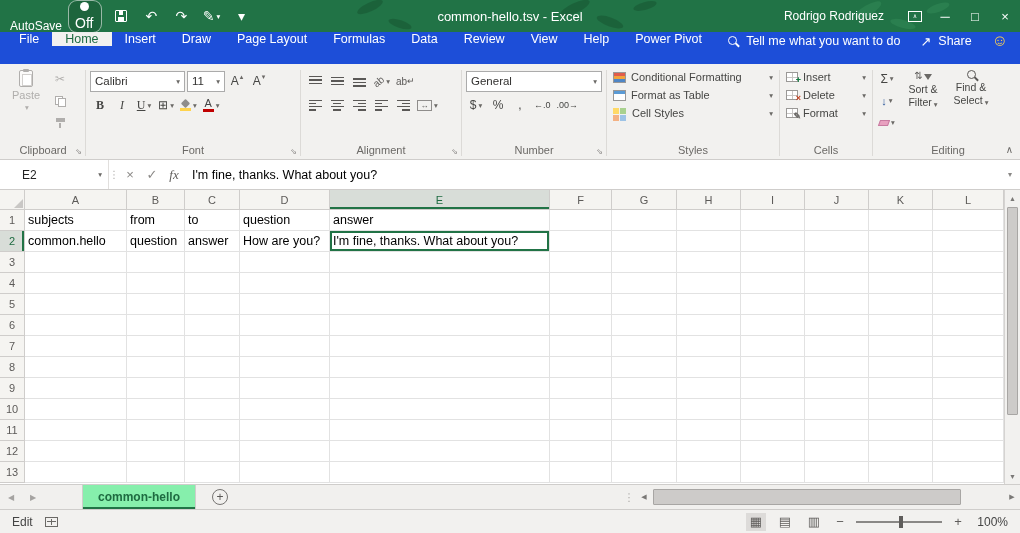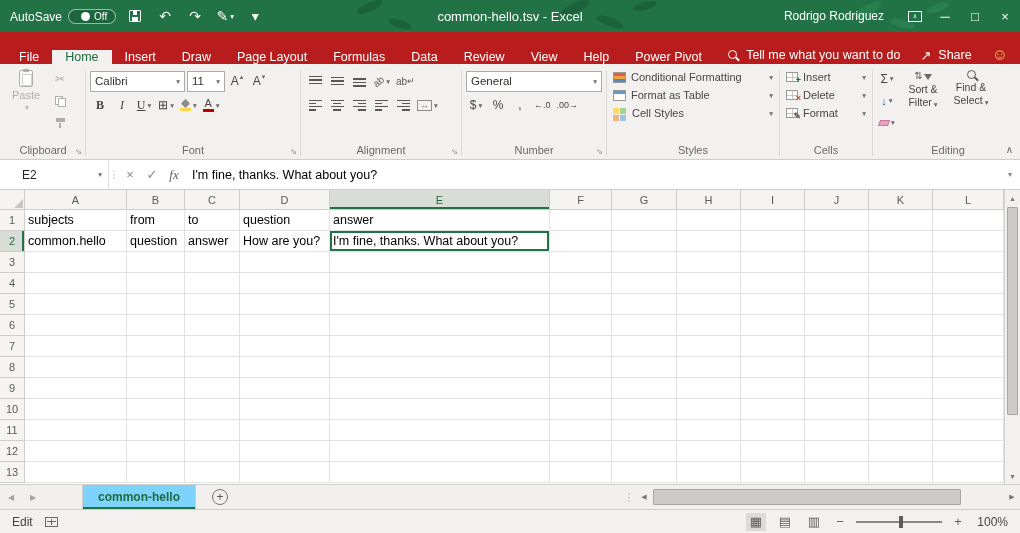--- a/index.html
+++ b/index.html
@@ -5,35 +5,35 @@
   *{margin:0;padding:0;box-sizing:border-box;}
   html,body{width:1020px;height:533px;overflow:hidden;}
   body{font-family:"Liberation Sans",sans-serif;background:#fff;font-size:12px;}
   .app{width:1020px;height:533px;display:flex;flex-direction:column;}
 
   
   .title-bar{height:32px;background:#217346;display:flex;align-items:center;color:#fff;position:relative;flex:0 0 auto;}
   .deco{position:absolute;left:0;top:0;width:1020px;height:32px;pointer-events:none;}
   .tb-left{display:flex;align-items:center;gap:8px;padding-left:10px;z-index:2;}
   .autosave{display:flex;align-items:flex-end;gap:6px;font-size:12px;}
-  .as-pill{display:flex;align-items:center;gap:4px;border:1px solid rgba(255,255,255,.55);border-radius:9px;padding:1px 8px 1px 12px;font-size:10px;background:rgba(0,0,0,.12);}
+  .as-pill{display:flex;align-items:center;gap:4px;border:1px solid rgba(255,255,255,.55);border-radius:9px;padding:1px 8px 1px 6px;font-size:14px;background:rgba(0,0,0,.12);flex-direction:column;}
   .as-dot{width:9px;height:9px;border-radius:50%;background:#fff;display:inline-block;}
   .qat-btn{min-width:22px;height:24px;display:flex;align-items:center;justify-content:center;font-size:14px;color:#fff;cursor:default;}
   .qat-btn .dd{color:#fff;}
   .icon-save{width:12px;height:12px;border:1.5px solid #fff;border-radius:1px;position:relative;display:inline-block;}
   .icon-save:before{content:"";position:absolute;top:0;left:2.5px;width:4px;height:3.5px;background:#fff;}
   .icon-save:after{content:"";position:absolute;bottom:0;left:1.5px;width:6px;height:4px;background:#fff;}
   .tb-title{position:absolute;left:0;right:0;text-align:center;font-size:13px;z-index:1;}
   .tb-right{margin-left:auto;display:flex;align-items:center;z-index:2;}
   .user-name{font-size:12px;margin-right:16px;}
   .win-btn{width:30px;height:32px;display:flex;align-items:center;justify-content:center;font-size:13px;}
   .rdo-icon{width:14px;height:11px;border:1px solid #fff;display:flex;align-items:center;justify-content:center;font-size:6px;line-height:1;}
 
   
-  .tab-row{height:32px;background:#b91c1c;display:flex;align-items:flex-end;color:#fff;flex:0 0 auto;padding-left:6px;}
+  .tab-row{height:32px;background:#1d4ed8;display:flex;align-items:flex-start;color:#fff;flex:0 0 auto;padding-left:6px;}
   .rtab{display:flex;align-items:center;padding:0 13px;font-size:12.5px;cursor:default;}
   .rtab.active{background:#f2f1ef;color:#1e6b41;}
   .trr{margin-left:auto;display:flex;align-items:center;gap:20px;padding-right:12px;}
   .tellme,.share{display:flex;align-items:center;gap:7px;font-size:12.5px;}
   .mag{width:11px;height:11px;position:relative;display:inline-block;}
   .mag:before{content:"";position:absolute;width:7px;height:7px;border:1.5px solid #fff;border-radius:50%;left:0;top:0;}
   .mag:after{content:"";position:absolute;width:5px;height:1.5px;background:#fff;transform:rotate(45deg);right:-1px;bottom:1px;}
   .share-ic{font-size:13px;}
   .smiley{color:#ffd34d;font-size:16px;}
 
@@ -135,21 +135,21 @@
   .cell{border-right:1px solid #e2e2e2;border-bottom:1px solid #e2e2e2;padding-left:3px;display:flex;align-items:center;overflow:hidden;white-space:nowrap;font-size:12.5px;color:#000;}
   .cell.active{box-shadow:inset 0 0 0 2px #217346;background:#fff;}
   .vscroll{width:16px;background:#f2f1ef;border-left:1px solid #d5d3d1;display:flex;flex-direction:column;flex:0 0 auto;}
   .sarr{height:16px;display:flex;align-items:center;justify-content:center;font-size:7px;color:#7a7876;flex:0 0 auto;}
   .vtrack{flex:1;padding:1px 2px;}
   .vthumb{width:100%;height:80%;background:#cdcbc9;border:1px solid #a8a6a4;border-radius:1px;}
 
   
   .sheet-tabs{height:25px;background:#f1f0ee;border-top:1px solid #cfcdcb;display:flex;align-items:center;flex:0 0 auto;}
   .tnav{width:22px;text-align:center;font-size:8px;color:#a5a3a1;}
-  .stab{height:100%;display:flex;align-items:center;padding:0 15px;background:#7dd3fc;border-left:1px solid #cfcdcb;border-right:1px solid #cfcdcb;box-shadow:inset 0 -2px 0 #217346;color:#1e6b41;font-weight:bold;font-size:12px;margin-left:38px;}
+  .stab{height:100%;display:flex;align-items:center;padding:0 15px;background:#86efac;border-left:1px solid #cfcdcb;border-right:1px solid #cfcdcb;box-shadow:inset 0 -2px 0 #217346;color:#1e6b41;font-weight:bold;font-size:12px;margin-left:38px;}
   .new-sheet{width:16px;height:16px;border:1px solid #767472;border-radius:50%;display:flex;align-items:center;justify-content:center;color:#5a5856;font-size:12px;margin-left:16px;line-height:1;}
   .hdots{margin-left:auto;color:#b0aeac;font-size:11px;width:14px;text-align:center;}
   .hscroll{width:384px;height:100%;display:flex;align-items:center;background:#f1f0ee;flex:0 0 auto;}
   .hscroll .sarr{width:16px;height:100%;}
   .htrack{flex:1;height:100%;padding:4px 1px;}
   .hthumb{height:100%;width:88%;background:#cdcbc9;border:1px solid #a8a6a4;border-radius:1px;}
 
   
   .status-bar{height:24px;background:#f2f1ef;border-top:1px solid #cfcdcb;display:flex;align-items:center;flex:0 0 auto;}
   .mode{padding-left:12px;font-size:12px;color:#444;}

